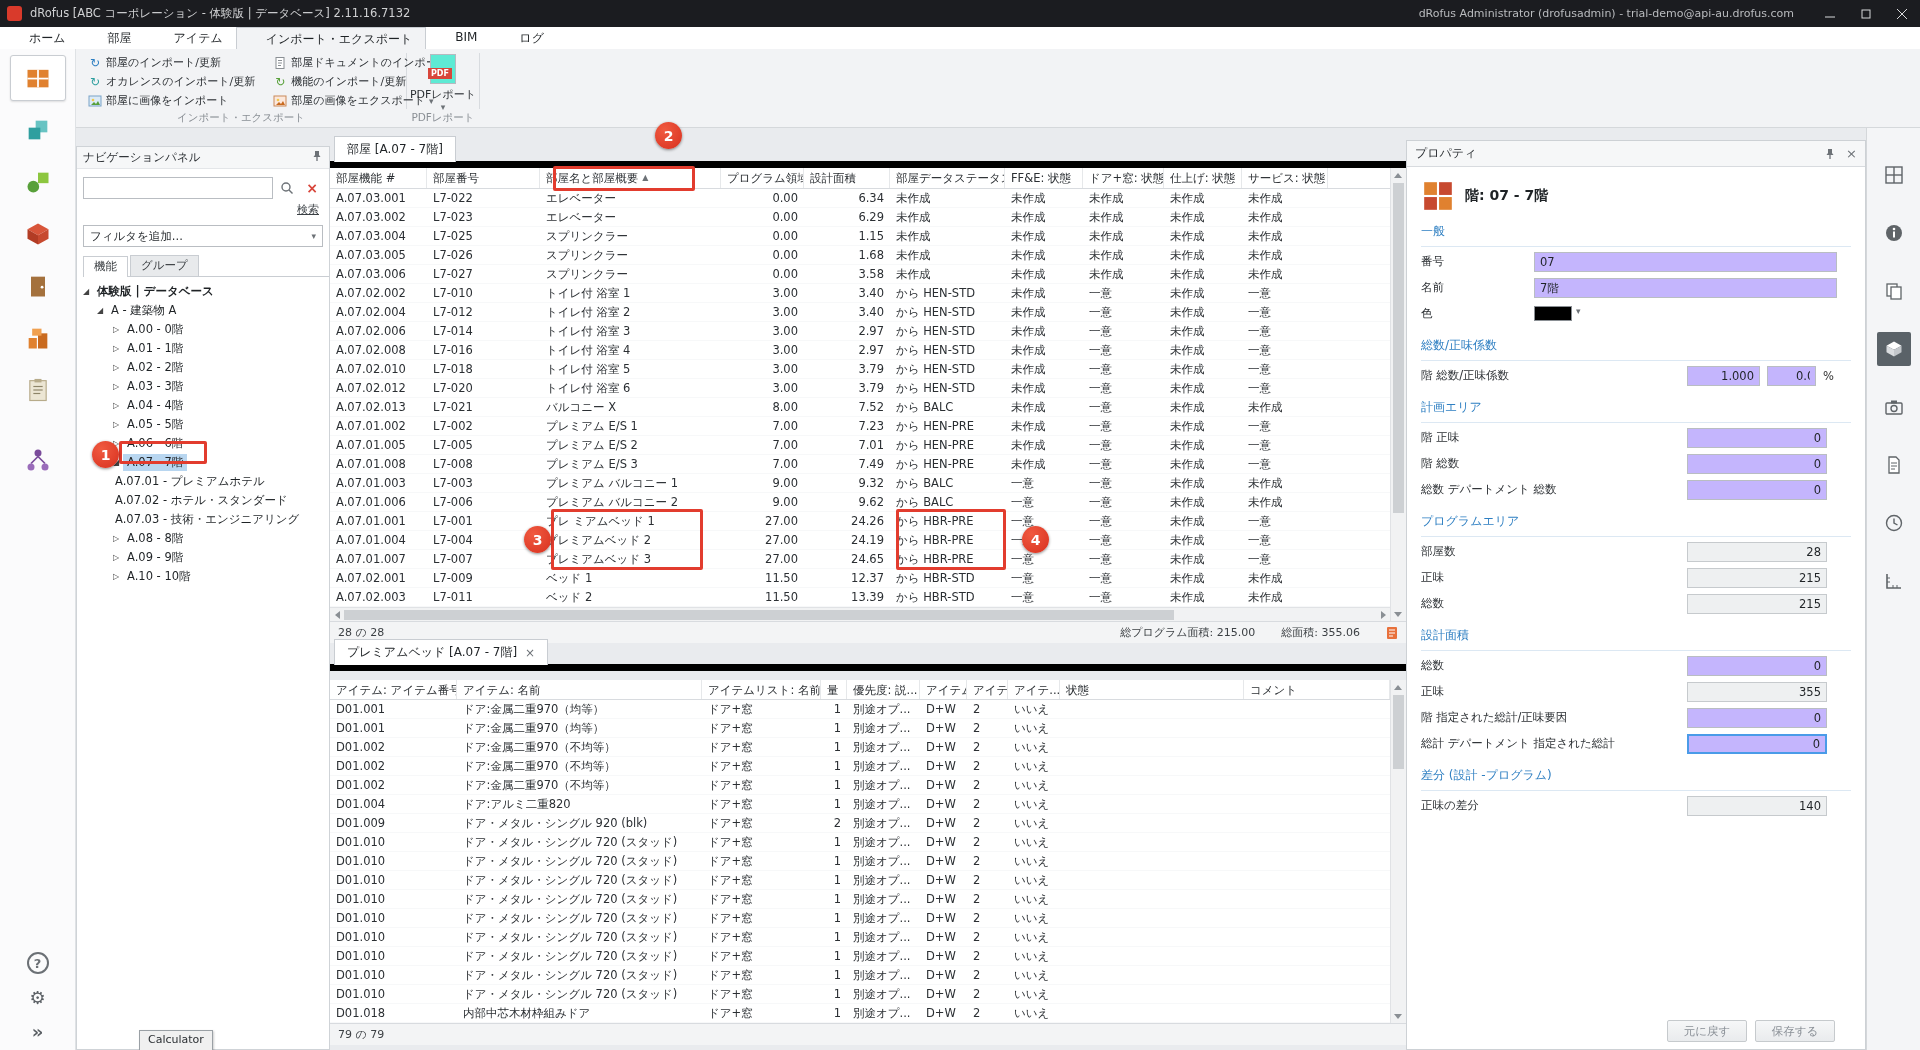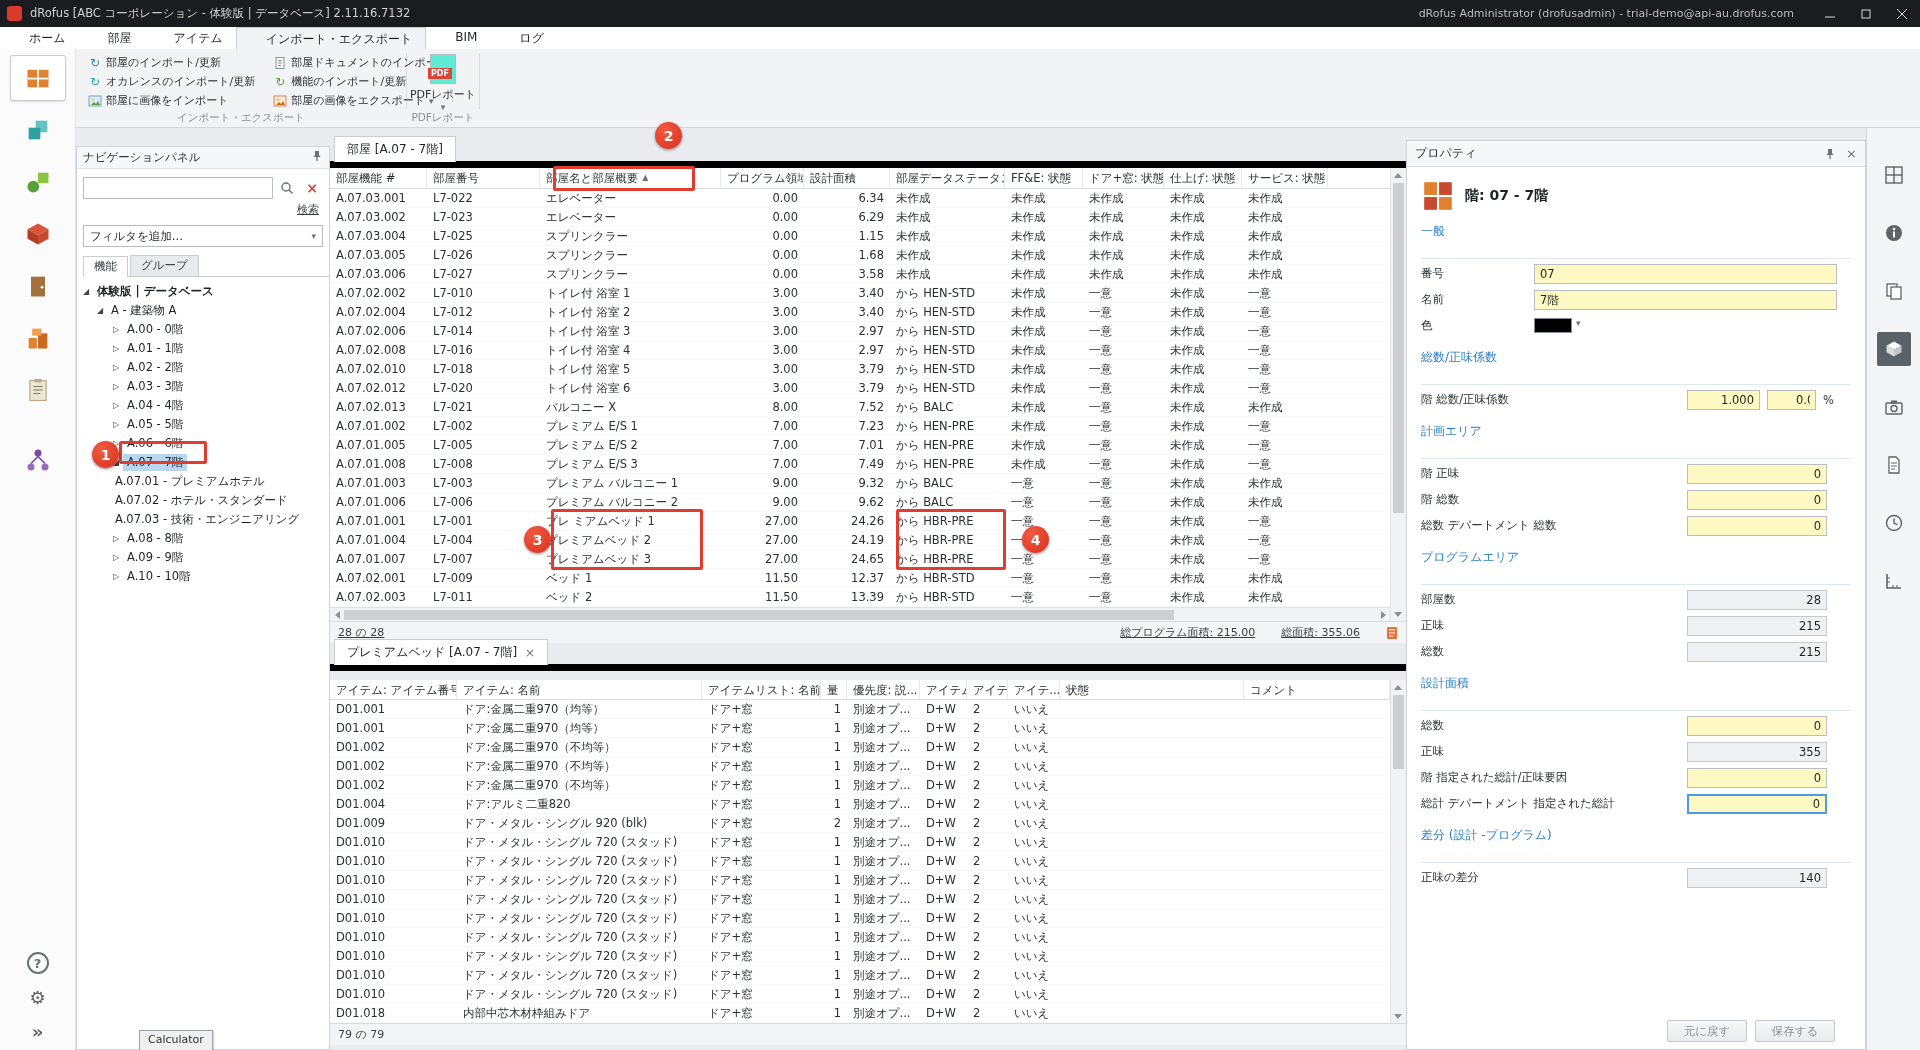--- a/index.html
+++ b/index.html
@@ -79,45 +79,45 @@
   .tbody { position:absolute; left:0; width:1060px; background:#fff; overflow:hidden; }
   .tr { height:19px; display:flex; border-bottom:1px solid #f7f8f9; }
   .td { font-size:11.5px; color:#2b2f33; line-height:18px; padding:0 6px; white-space:nowrap; overflow:hidden; }
   .num { text-align:right; }
   .u0{width:97px}.u1{width:113px}.u2{width:181px}.u3{width:83px}.u4{width:86px}.u5{width:115px}.u6{width:78px}.u7{width:81px}.u8{width:78px}.u9{width:86px}
   .b0{width:127px}.b1{width:245px}.b2{width:119px}.b3{width:26px}.b4{width:73px}.b5{width:47px}.b6{width:41px}.b7{width:52px}.b8{width:184px}.b9{flex:1}
   .th.fill { flex:1; border-right:none; }
   .r-head { top:40px; }  .r-body { top:61px; height:418px; }
   .i-head { top:552px; height:20px; }  .i-body { top:572px; height:323px; }
   .statusbar { position:absolute; left:0; width:1076px; height:22px; background:#f3f4f5; border-top:1px solid #d8dbdf; display:flex; align-items:center; font-size:11px; color:#3c4044; padding:0 8px; }
-  .r-status { top:493px;text-decoration:underline; } .i-status { top:895px; }
+  .r-status { top:493px; } .i-status { top:895px; }
   .st-right { margin-left:auto; display:flex; align-items:center; gap:26px; }
   
   .vscroll { position:absolute; right:0; width:16px; background:#f1f2f3; border-left:1px solid #e0e2e5; }
   .r-vscroll { top:40px; height:453px; } .i-vscroll { top:552px; height:343px; }
   .hscroll { position:absolute; left:0; top:479px; width:1060px; height:14px; background:#f1f2f3; border-top:1px solid #e0e2e5; display:flex; align-items:center; }
   .sb-thumb { background:#cdd0d3; }
   .v-thumb { position:absolute; left:2px; right:2px; }
   .sb-arr { width:14px; height:14px; display:flex; align-items:center; justify-content:center; flex:0 0 14px; }
   .tri-up{width:0;height:0;border-left:4px solid transparent;border-right:4px solid transparent;border-bottom:5px solid #8a8f94}
   .tri-down{width:0;height:0;border-left:4px solid transparent;border-right:4px solid transparent;border-top:5px solid #8a8f94}
   .tri-left{width:0;height:0;border-top:4px solid transparent;border-bottom:4px solid transparent;border-right:5px solid #8a8f94}
   .tri-right{width:0;height:0;border-top:4px solid transparent;border-bottom:4px solid transparent;border-left:5px solid #8a8f94}
 
   
   .props { position:absolute; left:1406px; top:140px; width:460px; bottom:0; background:#fff; border:1px solid #cdd1d5; z-index:6; }
   .props-header { height:26px; background:#f6f7f8; border-bottom:1px solid #d8dbdf; display:flex; align-items:center; padding:0 8px; font-size:12px; color:#2b2f33; }
   .props-header .sp { margin-left:auto; display:flex; gap:10px; align-items:center; }
   .props-body { padding:8px 14px 0 14px; position:relative; }
   .ptitle-row { display:flex; align-items:center; gap:10px; margin:4px 0 2px 0; }
   .ptitle { font-size:14px; font-weight:bold; color:#1f2326; }
-  .section-title { color:#2e7fc2; font-size:12px; margin:10px 0 2px 0; border-bottom:1px solid #dce8f3; padding-bottom:18px; }
+  .section-title { color:#2e7fc2; font-size:12px; margin:10px 0 2px 0; border-bottom:1px solid #dce8f3; padding-bottom:6px; }
   .prow { position:relative; height:26px; }
   .prow .plabel { position:absolute; left:0; top:5px; font-size:11.5px; color:#2b2f33; white-space:nowrap; }
-  .pinput { position:absolute; top:3px; height:20px; border:1px solid #b9bdc2; background:#fef9c3; font-size:11.5px; font-family:inherit; padding:0 5px; color:#1f2326; }
+  .pinput { position:absolute; top:3px; height:20px; border:1px solid #b9bdc2; background:#c4b5fd; font-size:11.5px; font-family:inherit; padding:0 5px; color:#1f2326; }
   .pinput.numeric { left:266px; width:140px; text-align:right; }
   .pinput.wide { left:113px; width:303px; }
   .pinput.ro { background:#eef0f1; border-color:#c6cacd; }
   .pinput.focus { border:2px solid #4a9be8; }
   .f1 { left:266px; width:73px; text-align:right; }
   .f2 { left:346px; width:49px; text-align:right;padding-left:28px; }
   .fsuffix { position:absolute; left:402px; top:6px; font-size:11.5px; }
   .color-swatch { position:absolute; left:113px; top:5px; width:38px; height:15px; background:#000; border:1px solid #8a8f94; }
   .color-caret { position:absolute; left:155px; top:5px; }
   .props-buttons { position:absolute; right:30px; bottom:7px; display:flex; gap:8px; }

